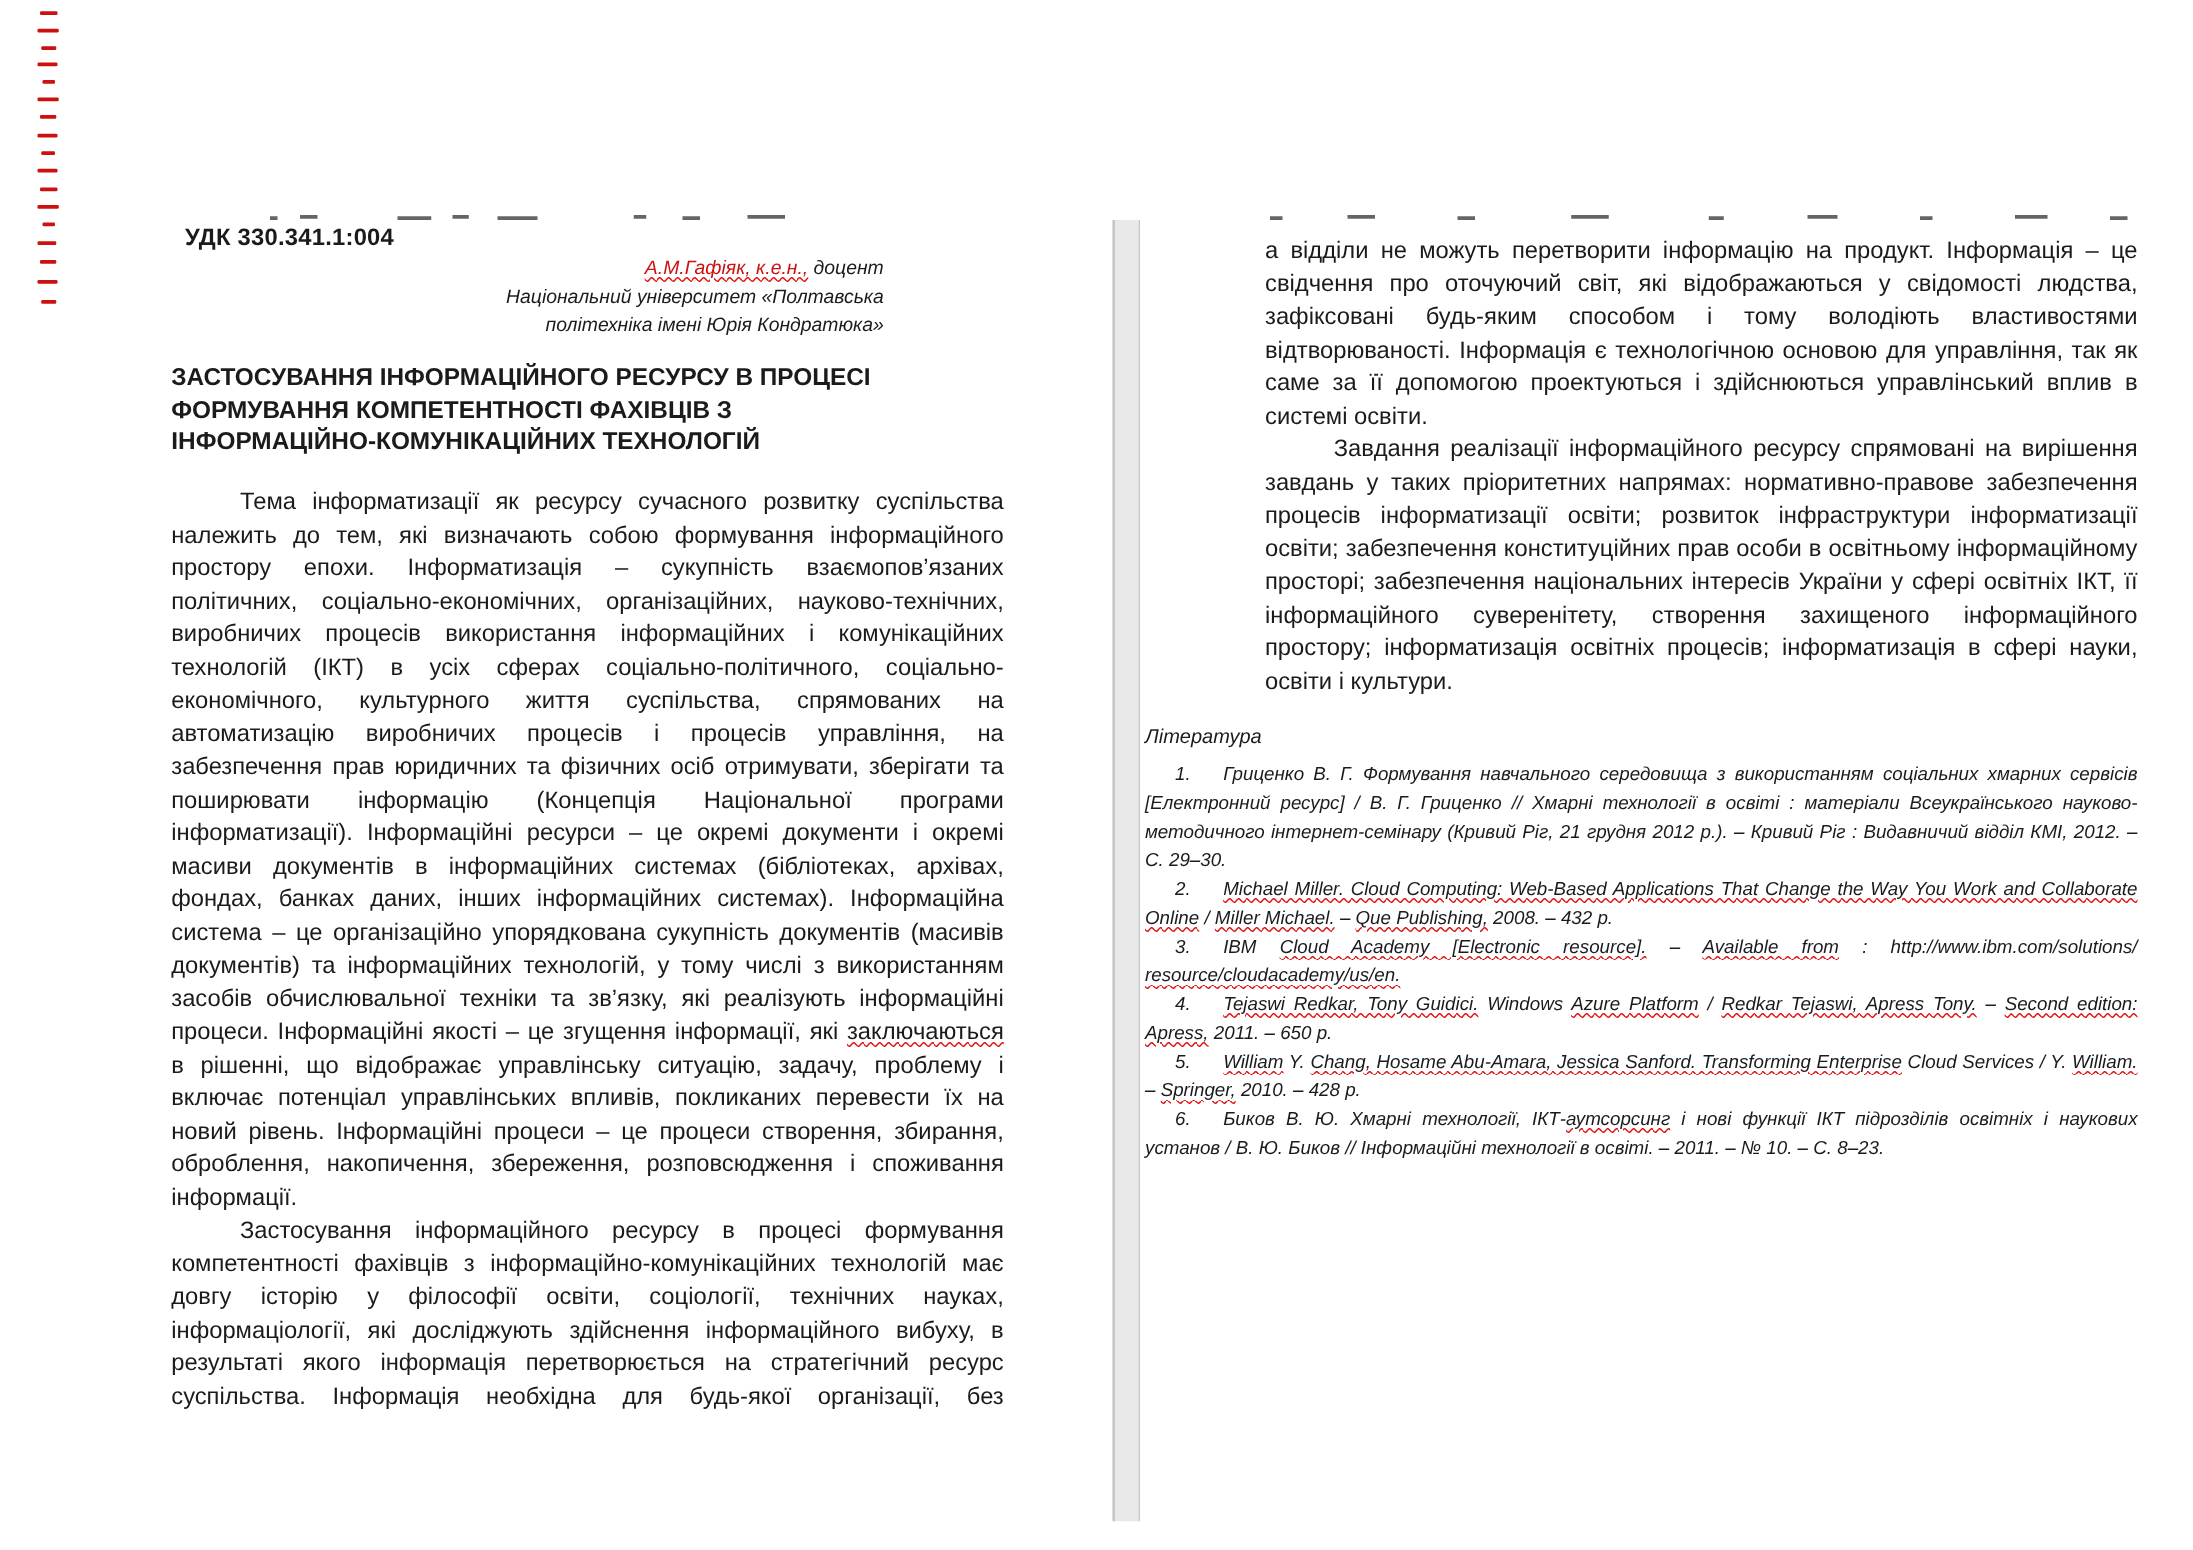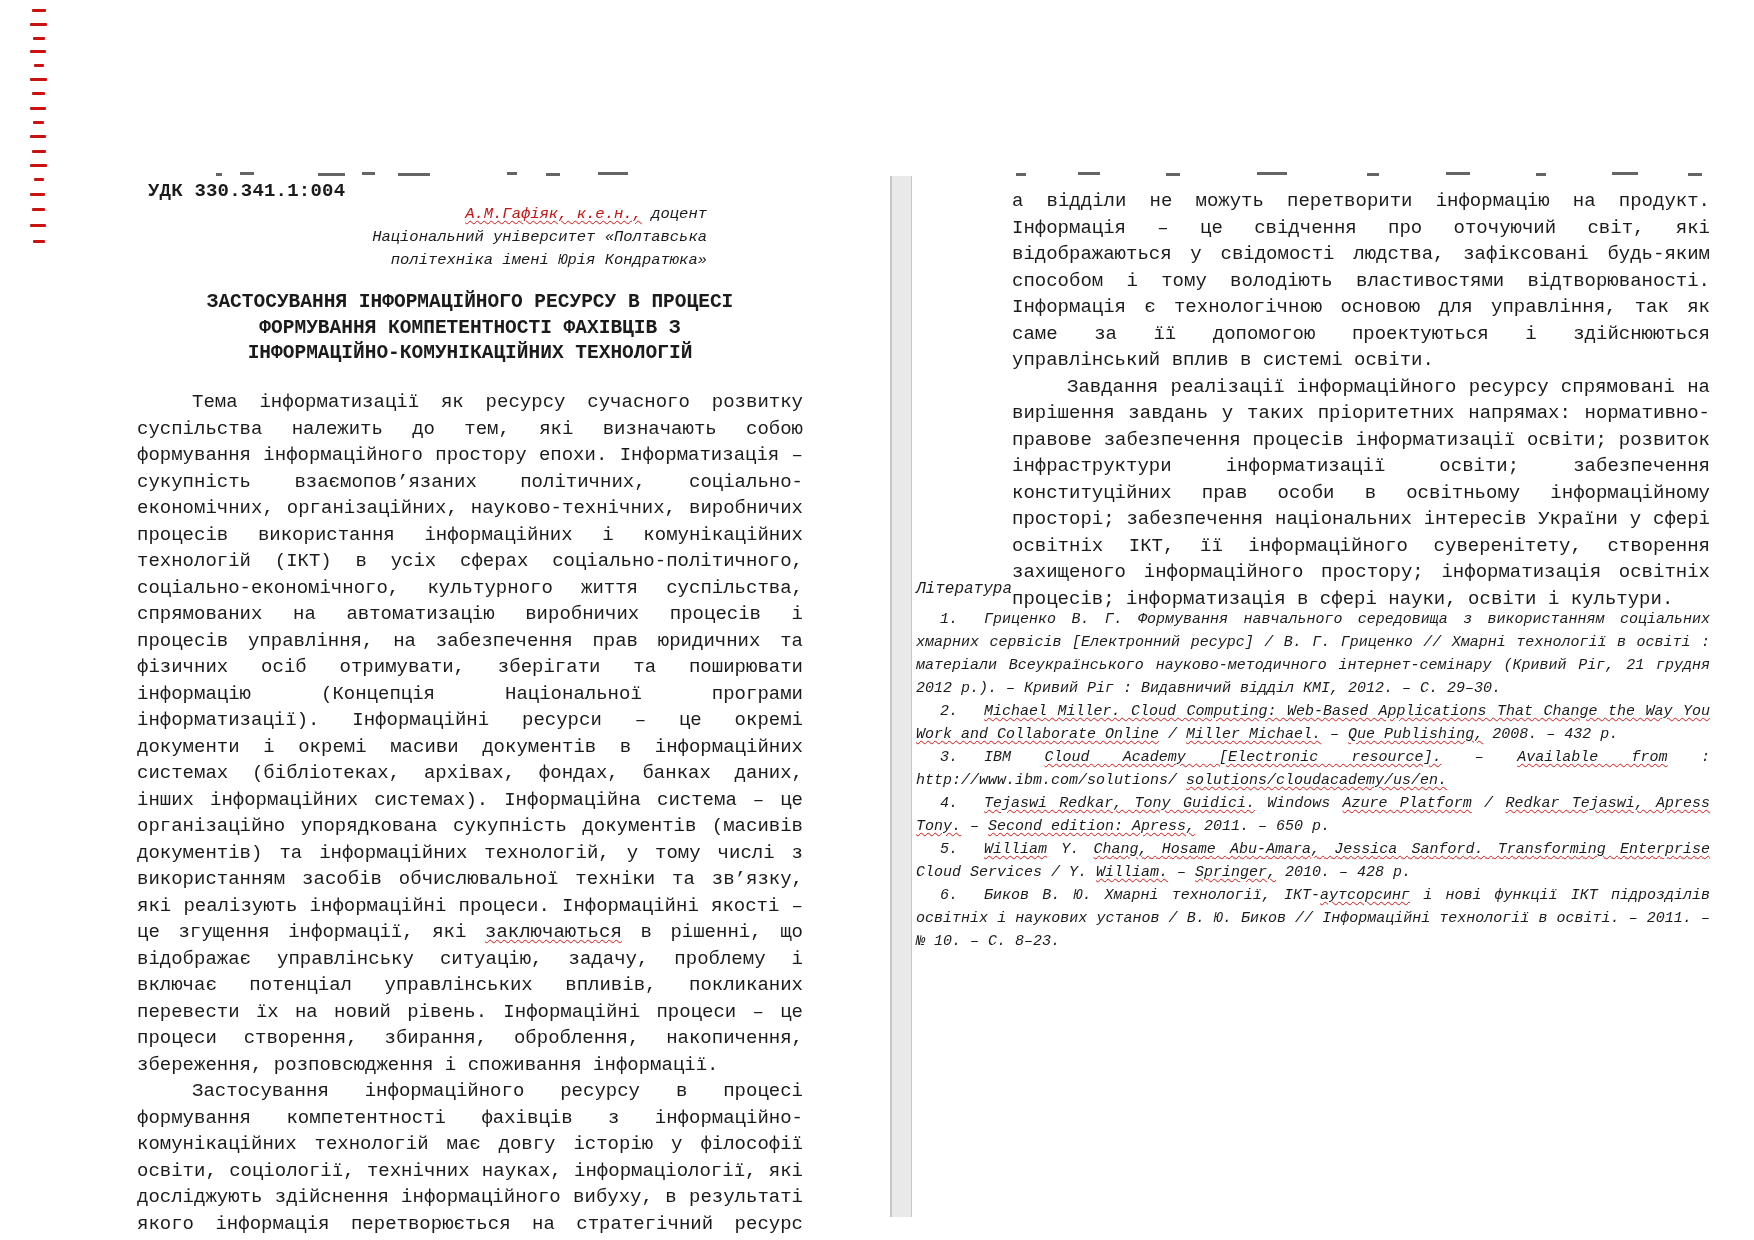--- a/index.html
+++ b/index.html
@@ -1,37 +1,37 @@
 <!DOCTYPE html>
 <html style="--accent-red: #cc1111; --spell-red: #e01010; --divider-fill: #e9e9e9; --divider-edge: #c6c6c6;"><head>
 <meta charset="utf-8">
 <style>
   html,body{margin:0;padding:0;background:#ffffff;}
   .screen{
     position:relative;width:1754px;height:1240px;background:#fff;overflow:hidden;
-    font-family:Liberation Mono, monospace;color:#1b1b1b;
+    font-family:Liberation Sans, sans-serif;color:#1b1b1b;
   }
   
   .rev-mark{position:absolute;height:3px;border-radius:1px;background:var(--accent-red);}
   
   .crop-dash{position:absolute;height:3px;background:#4a4a4a;opacity:.85;}
   
   .divider{
     position:absolute;left:890px;top:176px;width:19px;height:1041px;
     background:var(--divider-fill);
     border-left:2px solid var(--divider-edge);
     border-right:1px solid var(--divider-edge);
   }
   .udk{position:absolute;left:148px;top:180px;font-size:19px;font-weight:bold;letter-spacing:.2px;}
   .author-block{
     position:absolute;left:137px;top:203px;width:570px;text-align:right;
     font-style:italic;font-size:15.5px;line-height:23px;
   }
   .article-title{
-    position:absolute;left:137px;top:290px;width:666px;text-align:center;
+    position:absolute;left:137px;top:290px;width:666px;text-align:left;
     font-weight:bold;font-size:19.5px;line-height:25.5px;
   }
   .body-col{position:absolute;font-size:19px;line-height:26.5px;text-align:justify;}
   .body-col p{margin:0;}
   .indent{text-indent:55px;}
   .justify-last{text-align-last:justify;}
   #left-body{left:137px;top:389px;width:666px;}
   #right-body{left:1012px;top:188px;width:698px;}
   .refs{
     position:absolute;left:916px;top:578px;width:794px;
@@ -117,21 +117,21 @@
     <p class="indent">Завдання реалізації інформаційного ресурсу спрямовані на вирішення завдань у таких пріоритетних напрямах: нормативно-правове забезпечення процесів інформатизації освіти;  розвиток інфраструктури інформатизації освіти; забезпечення конституційних прав особи в освітньому інформаційному просторі;  забезпечення національних інтересів України у сфері освітніх ІКТ, її інформаційного суверенітету, створення захищеного інформаційного простору; інформатизація освітніх процесів; інформатизація в сфері науки, освіти і культури.</p>
   </div>
 
   <div class="refs">
     <p class="refs-heading">Література</p>
     <div id="ref-list">
   <p class="ref-item"><span class="ref-num">1.</span><span class="ref-body"><span>Гриценко В. Г. Формування навчального середовища з використанням соціальних хмарних сервісів [Електронний ресурс] / В. Г. Гриценко // Хмарні технології в освіті : матеріали Всеукраїнського науково-методичного інтернет-семінару (Кривий Ріг, 21 грудня 2012 р.). – Кривий Ріг : Видавничий відділ КМІ, 2012. – С. 29–30.</span></span></p>
 
   <p class="ref-item"><span class="ref-num">2.</span><span class="ref-body"><span class="wavy">Michael Miller. Cloud Computing: Web-Based Applications That Change the Way You Work and Collaborate Online</span><span> / </span><span class="wavy">Miller Michael.</span><span> – </span><span class="wavy">Que Publishing,</span><span> 2008. – 432 p.</span></span></p>
 
-  <p class="ref-item"><span class="ref-num">3.</span><span class="ref-body"><span>IBM </span><span class="wavy">Cloud Academy [Electronic resource].</span><span> – </span><span class="wavy">Available from</span><span> : http://www.ibm.com/solutions/ </span><span class="wavy">solutions/cloudacademy/us/en.</span></span></p>
+  <p class="ref-item"><span class="ref-num">3.</span><span class="ref-body"><span>IBM </span><span class="wavy">Cloud Academy [Electronic resource].</span><span> – </span><span class="wavy">Available from</span><span> : http://www.ibm.com/solutions/ </span><span class="wavy">resource/cloudacademy/us/en.</span></span></p>
 
   <p class="ref-item"><span class="ref-num">4.</span><span class="ref-body"><span class="wavy">Tejaswi Redkar, Tony Guidici.</span><span> Windows </span><span class="wavy">Azure Platform</span><span> / </span><span class="wavy">Redkar Tejaswi, Apress Tony.</span><span> – </span><span class="wavy">Second edition: Apress,</span><span> 2011. – 650 p.</span></span></p>
 
   <p class="ref-item"><span class="ref-num">5.</span><span class="ref-body"><span class="wavy">William</span><span> Y. </span><span class="wavy">Chang, Hosame Abu-Amara, Jessica Sanford. Transforming Enterprise</span><span> Cloud Services / Y. </span><span class="wavy">William.</span><span> – </span><span class="wavy">Springer,</span><span> 2010. – 428 p.</span></span></p>
 
   <p class="ref-item"><span class="ref-num">6.</span><span class="ref-body"><span>Биков В. Ю. Хмарні технології, ІКТ-</span><span class="wavy">аутсорсинг</span><span> і нові функції ІКТ підрозділів освітніх і наукових установ / В. Ю. Биков // Інформаційні технології в освіті. – 2011. – № 10. – С. 8–23.</span></span></p>
 </div>
   </div>
 
 </div>

